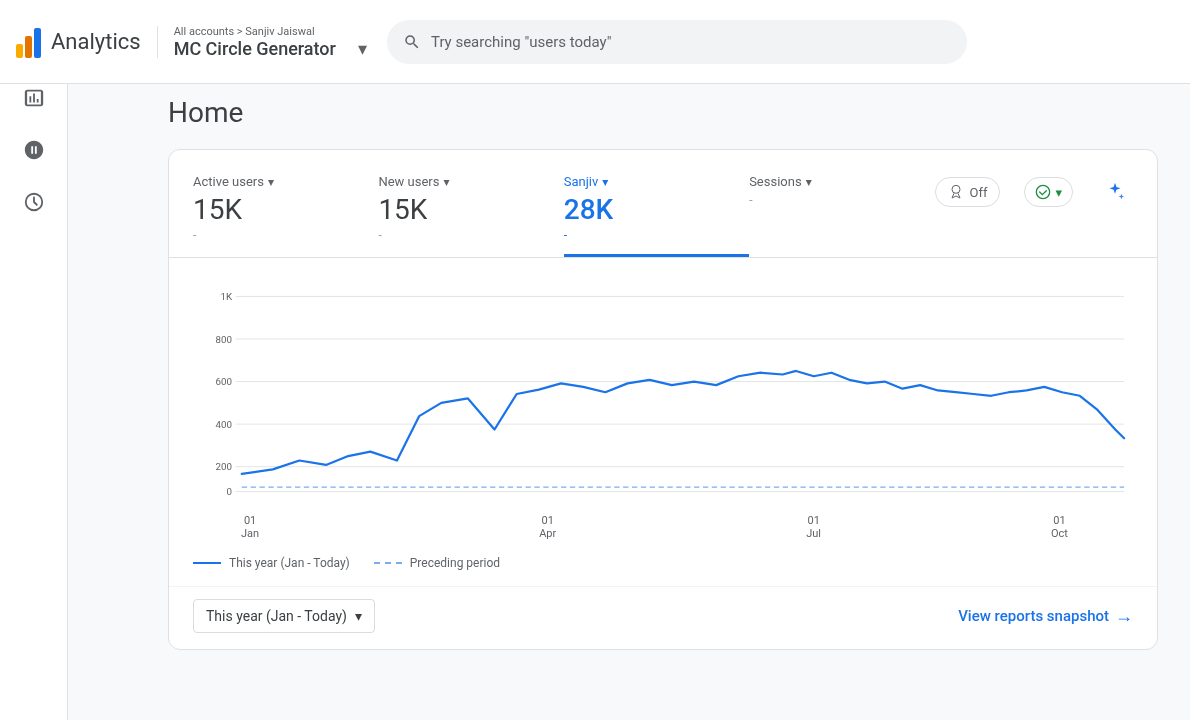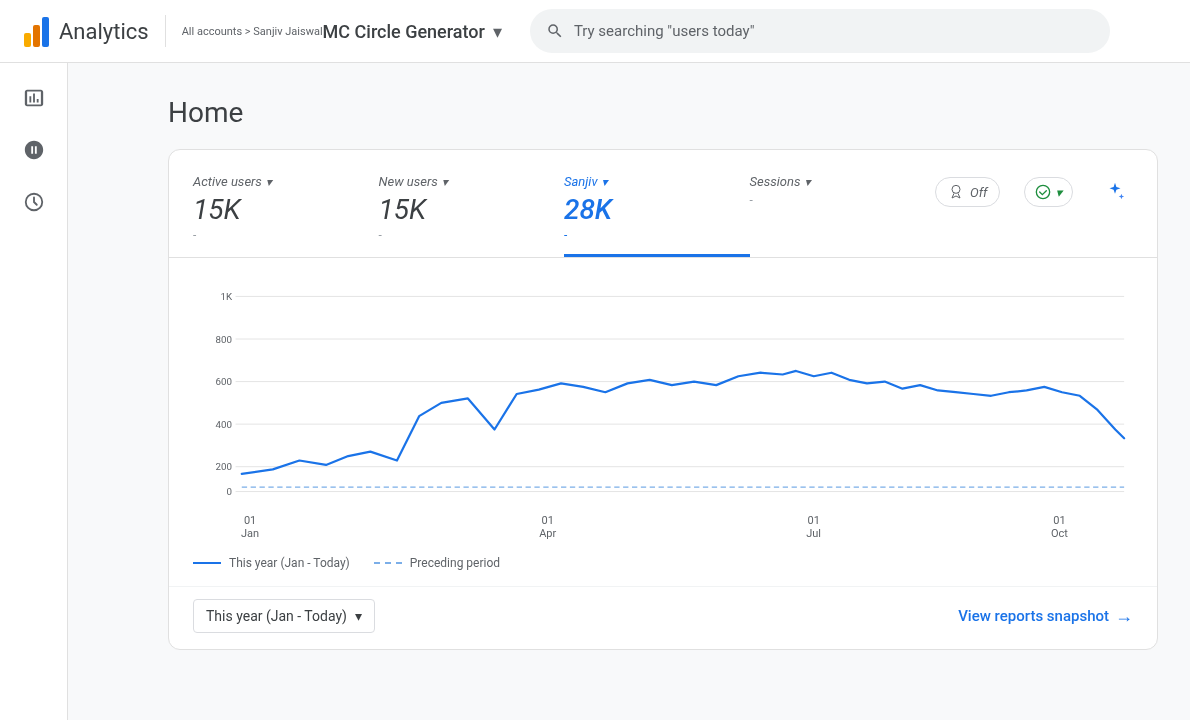--- a/index.html
+++ b/index.html
@@ -31,51 +31,51 @@
       margin: 6px auto;
       border-radius: 50%;
       cursor: pointer;
       color: #5f6368;
     }
 
     
     .header {
       position: fixed;
       top: 0; left: 0; right: 0;
-      height: 63px;
+      height: 84px;
       background: #fff;
       border-bottom: 1px solid #e0e0e0;
       display: flex;
       align-items: center;
-      padding: 0 24px;
+      padding: 0 16px;
       z-index: 20;
     }
     .header-logo {
       display: flex; align-items: center; gap: 10px;
       padding-right: 16px;
       border-right: 1px solid #e0e0e0;
       margin-right: 16px;
     }
     .logo-bars {
       display: flex; align-items: flex-end; gap: 2px; height: 32px;
     }
     .logo-bar { border-radius: 2px; }
     .header-title {
       font-size: 22px; color: #3c4043; font-weight: 400;
     }
     .header-account {
-      display: flex; margin-right: 8px;
+      display: flex; flex-direction: column; 
     }
     .header-breadcrumb {
       font-size: 11px; color: #5f6368;
       display: flex; align-items: center; gap: 4px;
     }
     .header-property {
       font-size: 18px; color: #3c4043; font-weight: 500;
-      display: flex; align-items: center; gap: 8px; cursor: pointer;
+      display: flex; align-items: center; gap: 22px; cursor: pointer;
     }
     .header-property .dropdown-arrow { font-size: 18px; color: #5f6368; }
     .search-bar {
       flex: 1; max-width: 580px; margin-left: 20px;
       height: 44px;
       background: #f1f3f4;
       border-radius: 24px;
       display: flex; align-items: center;
       padding: 0 16px; gap: 10px;
       cursor: text;
@@ -103,21 +103,20 @@
       padding: 0 0 0 0;
       overflow: hidden;
     }
 
     
     .metrics-row {
       display: flex; align-items: flex-start;
       padding: 16px 24px 0 24px;
       gap: 0;
       border-bottom: 1px solid #e0e0e0;
-      font-style: italic;
     }
     .metric-item {
       flex: 1; padding: 8px 16px 0 0; cursor: pointer;
       padding-bottom: 12px;
       border-bottom: 3px solid transparent;
     }
     .metric-item.active { border-bottom: 3px solid #1a73e8; }
     .metric-label {
       display: flex; align-items: center; gap: 4px;
       font-size: 13px; color: #5f6368; margin-bottom: 4px;

